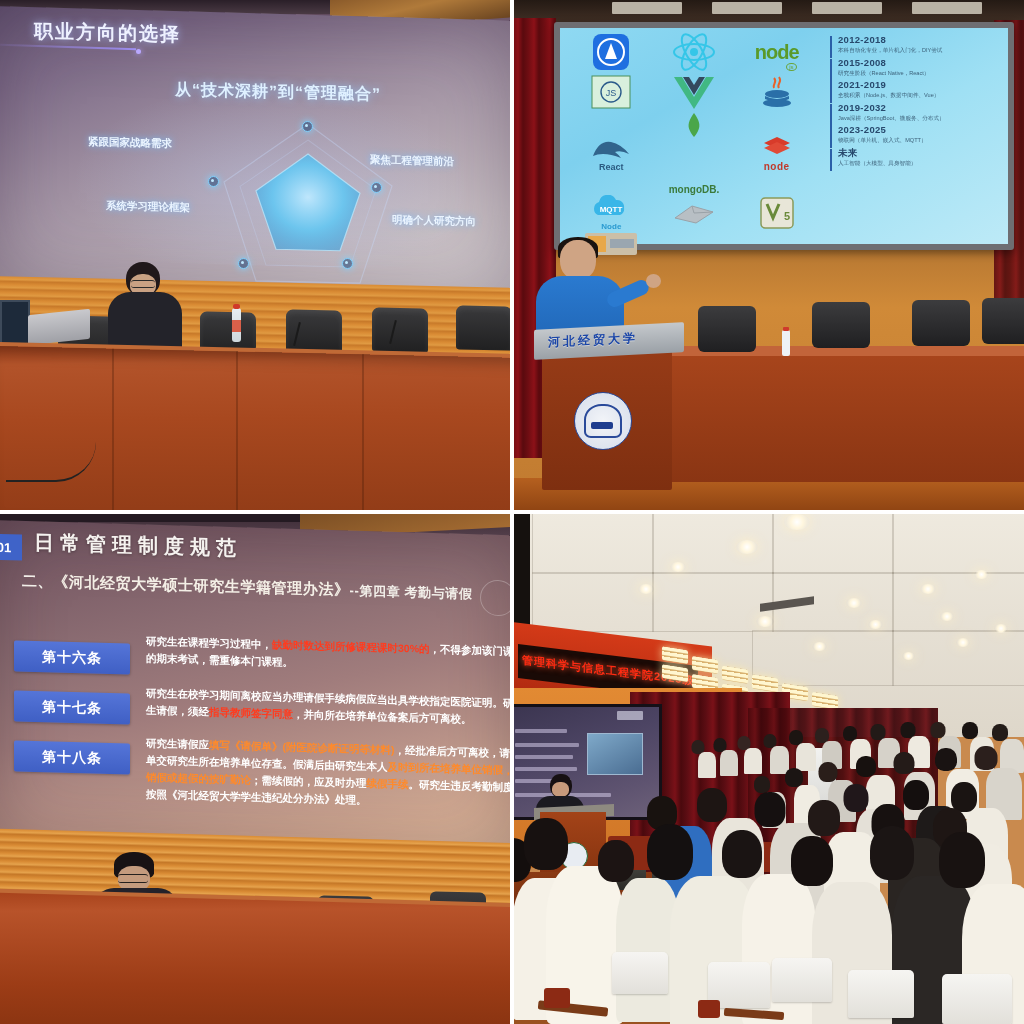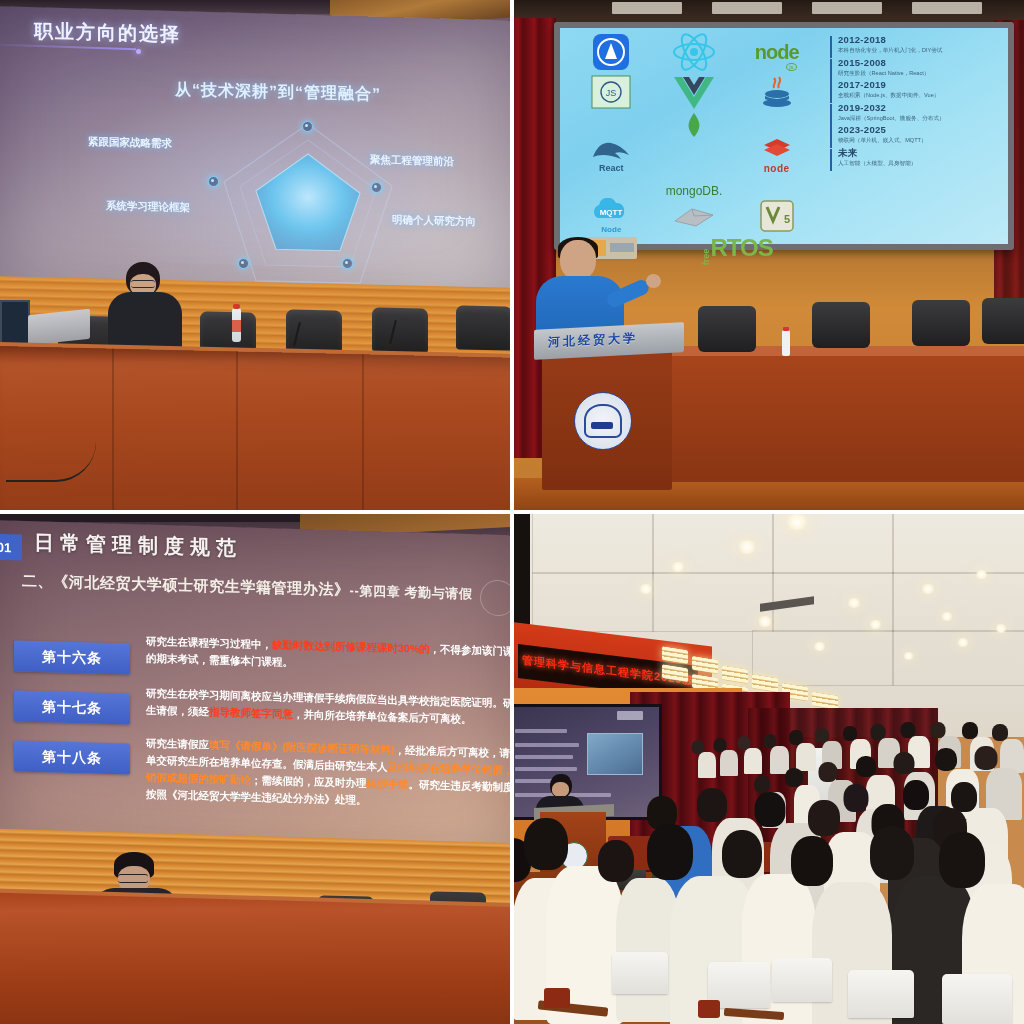--- a/index.html
+++ b/index.html
@@ -308,21 +308,21 @@
               <path d="M3 20 q6 -16 18 -14 q10 2 18 12 q-8 -4 -14 -2 q4 3 6 6 q-10 -4 -18 -4 q-6 0 -10 2z" fill="#31648c"></path>
             </svg>
           <div style="font-size:9px;font-weight:700;color:#2a5a80;margin-top:-2px;">React</div>
         </div>
       </div>
       <div class="lg">
         <div style="text-align:center;">
           <svg width="22" height="26" viewBox="0 0 22 26">
               <path d="M11 1 C16 8 18 13 15 19 C13.5 22.5 11.5 24 11 25 C10.5 24 8.5 22.5 7 19 C4 13 6 8 11 1z" fill="#4aa64a"></path>
             </svg>
-          <div style="font-size:12px;font-weight:400;color:#3b7a3b;margin-top:42px;">mongoDB.</div>
+          <div style="font-size:10px;font-weight:700;color:#3b7a3b;margin-top:42px;">mongoDB.</div>
         </div>
       </div>
       <div class="lg">
         <div style="text-align:center;">
           <svg width="30" height="22" viewBox="0 0 30 22">
               <path d="M2 8 L15 2 L28 8 L15 14 Z" fill="#d83b2a"></path>
               <path d="M2 13 L15 7 L28 13 L15 19 Z" fill="#e04a36"></path>
             </svg>
           <div style="font-size:10px;font-weight:700;color:#c0392b;letter-spacing:.5px;">node</div>
         </div>
@@ -351,42 +351,36 @@
           </svg>
       </div>
 
       <div class="lg">
         <svg width="54" height="26" viewBox="0 0 54 26">
             <rect x="1" y="2" width="52" height="22" rx="2" fill="#cbbfa8"></rect>
             <rect x="4" y="5" width="18" height="16" fill="#e8a84a"></rect>
             <rect x="26" y="8" width="24" height="9" fill="#9aa6b0"></rect>
           </svg>
       </div>
-      <div class="lg" style="grid-column:span 2;">
-        <div style="display:flex;align-items:flex-end;">
-          <span style="font-size:9px;color:#7ab648;font-weight:700;transform:rotate(-90deg);transform-origin:center;display:inline-block;margin-right:-4px;">free</span>
-          <span style="font-size:24px;font-weight:700;color:#7ab648;letter-spacing:-1px;">RTOS</span>
-        </div>
-      </div>
     </div>
 
     <div class="tl">
       <div class="tl-item">
         <div class="tl-bar"></div>
         <div class="tl-year">2012-2018</div>
         <div class="tl-desc">本科自动化专业，单片机入门化，DIY尝试</div>
       </div>
       <div class="tl-item">
         <div class="tl-bar"></div>
         <div class="tl-year">2015-2008</div>
         <div class="tl-desc">研究生阶段（React Native，React）</div>
       </div>
       <div class="tl-item">
         <div class="tl-bar"></div>
-        <div class="tl-year">2017-2019</div>
+        <div class="tl-year">2021-2019</div>
         <div class="tl-desc">全栈积累（Node.js、数据中间件、Vue）</div>
       </div>
       <div class="tl-item">
         <div class="tl-bar"></div>
         <div class="tl-year">2019-2032</div>
         <div class="tl-desc">Java深耕（SpringBoot、微服务、分布式）</div>
       </div>
       <div class="tl-item">
         <div class="tl-bar"></div>
         <div class="tl-year">2023-2025</div>

